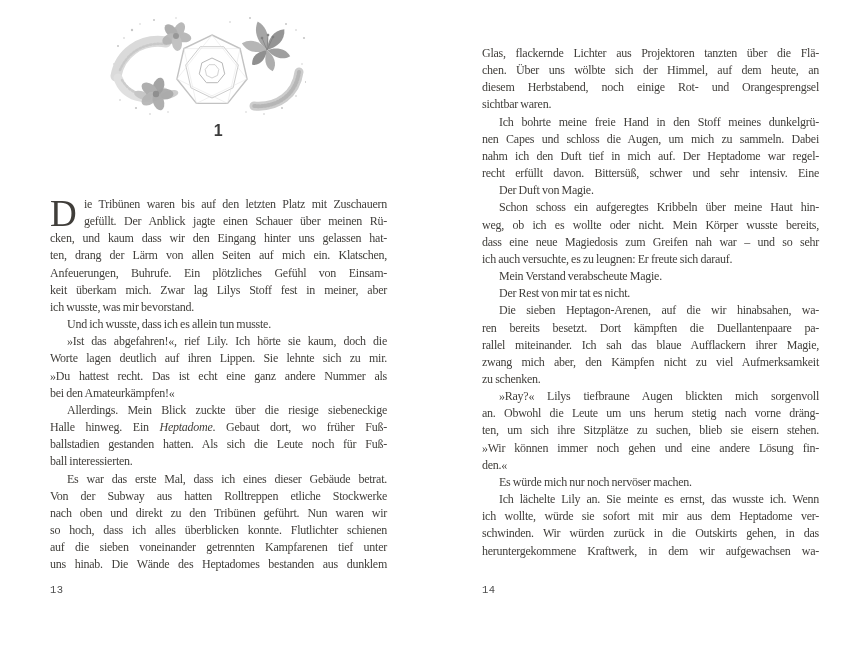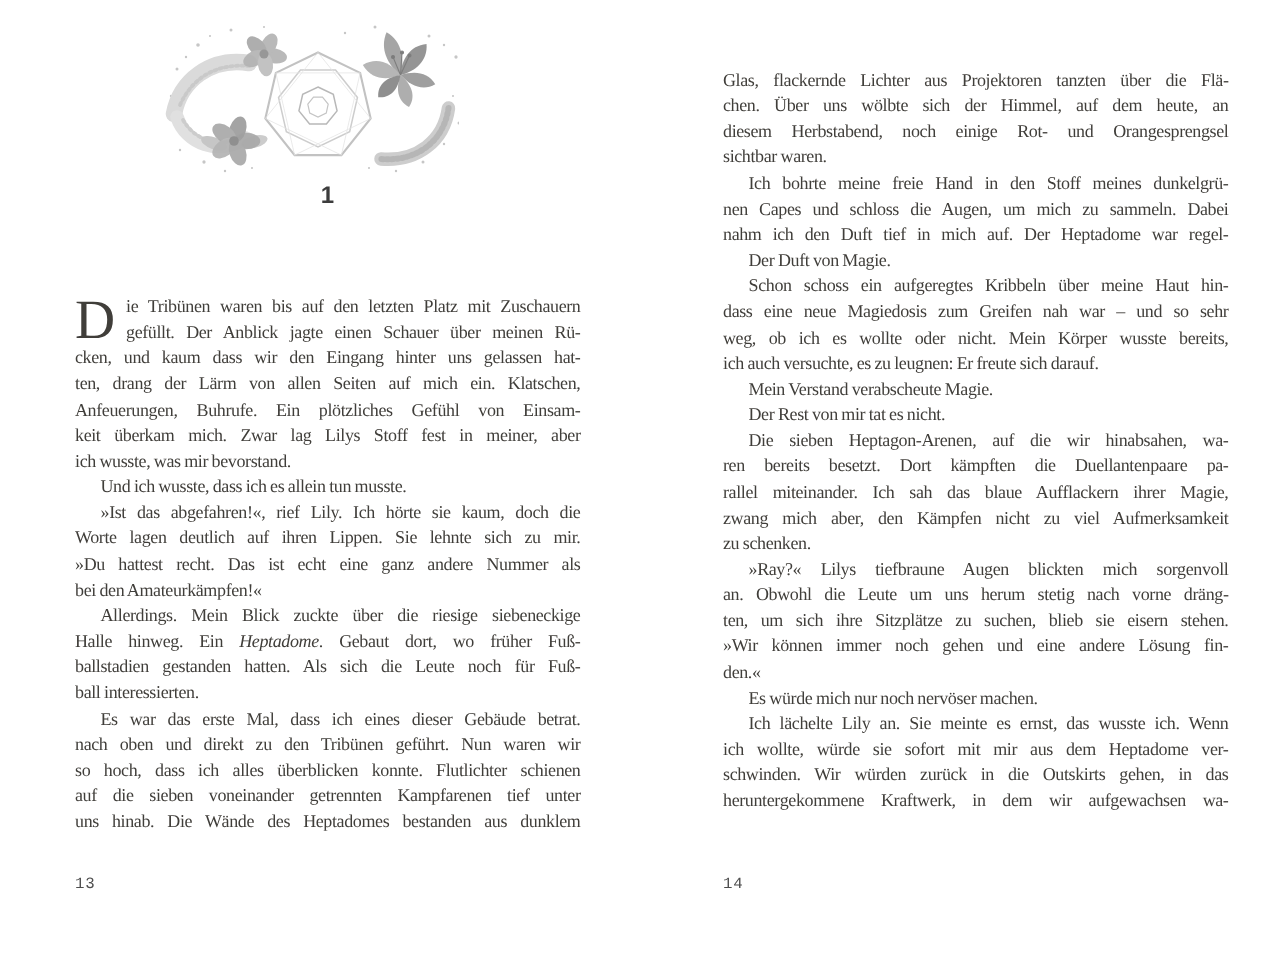--- a/index.html
+++ b/index.html
@@ -188,20 +188,21 @@
           <div class="line end"><span>bei den Amateurkämpfen!«</span></div>
         </div>
         <div class="para">
           <div class="line indent"><span>Allerdings. Mein Blick zuckte über die riesige siebeneckige</span></div>
           <div class="line"><span>Halle hinweg. Ein </span><i>Heptadome</i><span>. Gebaut dort, wo früher Fuß-</span></div>
           <div class="line"><span>ballstadien gestanden hatten. Als sich die Leute noch für Fuß-</span></div>
           <div class="line end"><span>ball interessierten.</span></div>
         </div>
         <div class="para">
           <div class="line indent"><span>Es war das erste Mal, dass ich eines dieser Gebäude betrat.</span></div>
+          <div class="line"><span>Von der Subway aus hatten Rolltreppen etliche Stockwerke</span></div>
           <div class="line"><span>nach oben und direkt zu den Tribünen geführt. Nun waren wir</span></div>
           <div class="line"><span>so hoch, dass ich alles überblicken konnte. Flutlichter schienen</span></div>
           <div class="line"><span>auf die sieben voneinander getrennten Kampfarenen tief unter</span></div>
           <div class="line"><span>uns hinab. Die Wände des Heptadomes bestanden aus dunklem</span></div>
         </div>
       </div>
 
     <div class="page-number">13</div>
   </div>
 
@@ -210,28 +211,29 @@
         <div class="para">
           <div class="line"><span>Glas, flackernde Lichter aus Projektoren tanzten über die Flä-</span></div>
           <div class="line"><span>chen. Über uns wölbte sich der Himmel, auf dem heute, an</span></div>
           <div class="line"><span>diesem Herbstabend, noch einige Rot- und Orangesprengsel</span></div>
           <div class="line end"><span>sichtbar waren.</span></div>
         </div>
         <div class="para">
           <div class="line indent"><span>Ich bohrte meine freie Hand in den Stoff meines dunkelgrü-</span></div>
           <div class="line"><span>nen Capes und schloss die Augen, um mich zu sammeln. Dabei</span></div>
           <div class="line"><span>nahm ich den Duft tief in mich auf. Der Heptadome war regel-</span></div>
+          <div class="line"><span>recht erfüllt davon. Bittersüß, schwer und sehr intensiv. Eine</span></div>
         </div>
         <div class="para">
           <div class="line end indent"><span>Der Duft von Magie.</span></div>
         </div>
         <div class="para">
           <div class="line indent"><span>Schon schoss ein aufgeregtes Kribbeln über meine Haut hin-</span></div>
+          <div class="line"><span>weg, ob ich es wollte oder nicht. Mein Körper wusste bereits,</span></div>
           <div class="line"><span>dass eine neue Magiedosis zum Greifen nah war – und so sehr</span></div>
-          <div class="line"><span>weg, ob ich es wollte oder nicht. Mein Körper wusste bereits,</span></div>
           <div class="line end"><span>ich auch versuchte, es zu leugnen: Er freute sich darauf.</span></div>
         </div>
         <div class="para">
           <div class="line end indent"><span>Mein Verstand verabscheute Magie.</span></div>
         </div>
         <div class="para">
           <div class="line end indent"><span>Der Rest von mir tat es nicht.</span></div>
         </div>
         <div class="para">
           <div class="line indent"><span>Die sieben Heptagon-Arenen, auf die wir hinabsahen, wa-</span></div>

